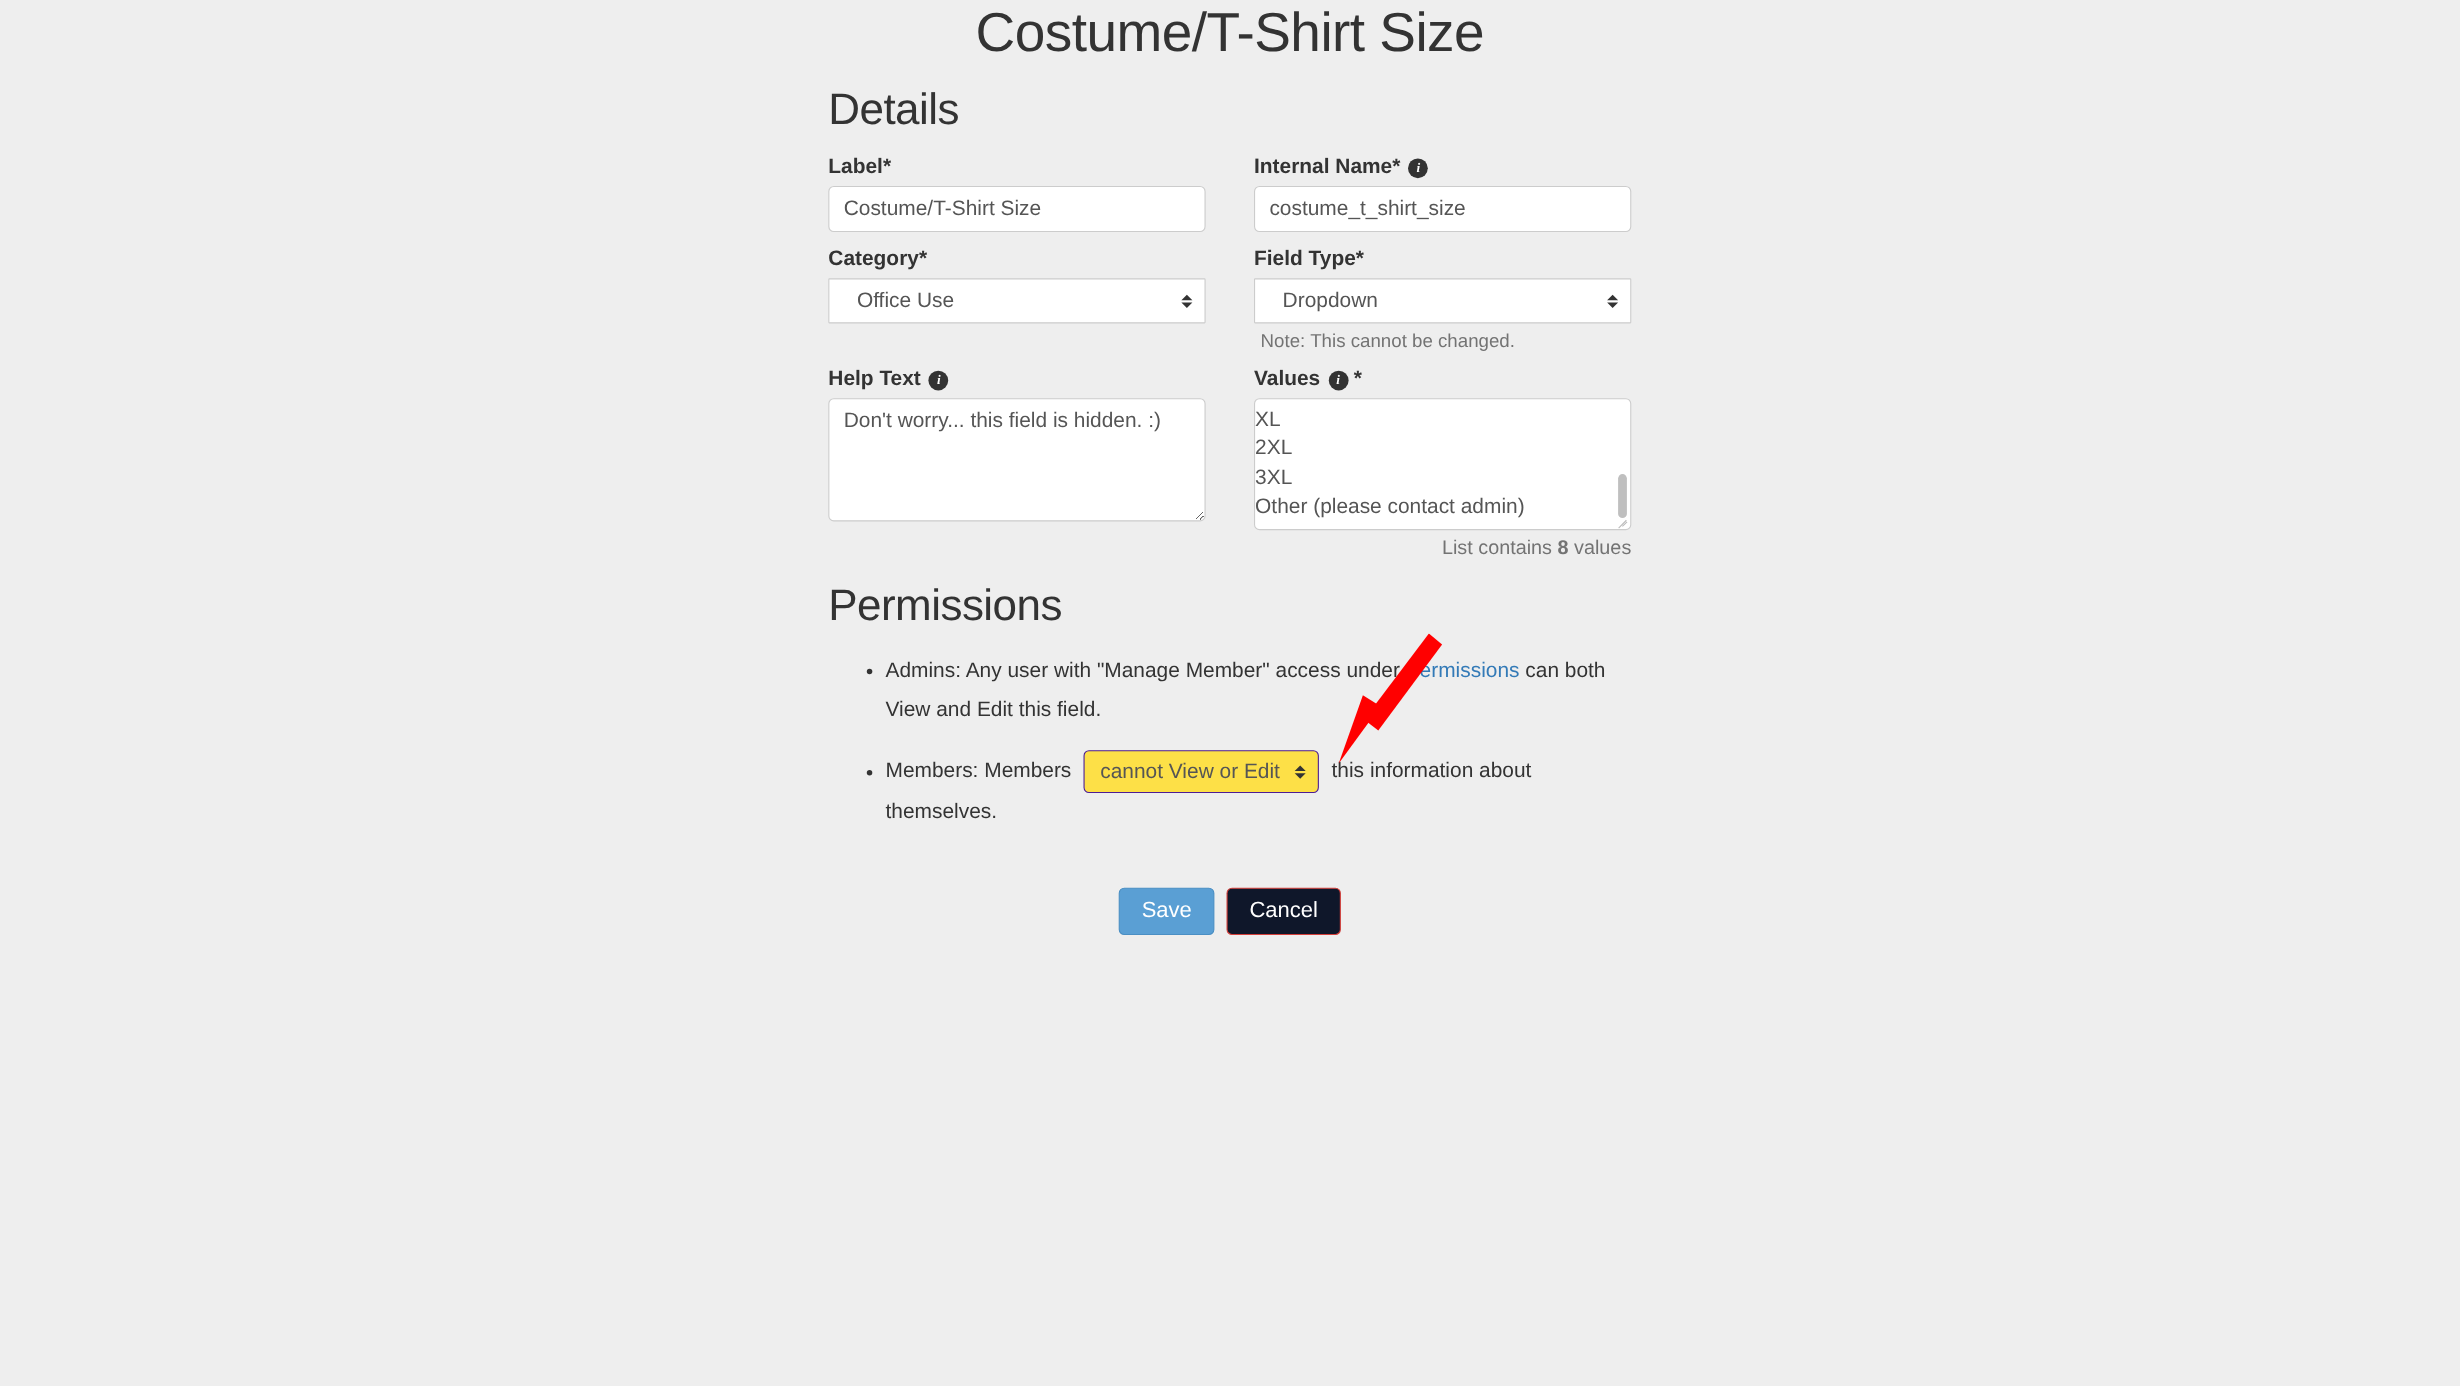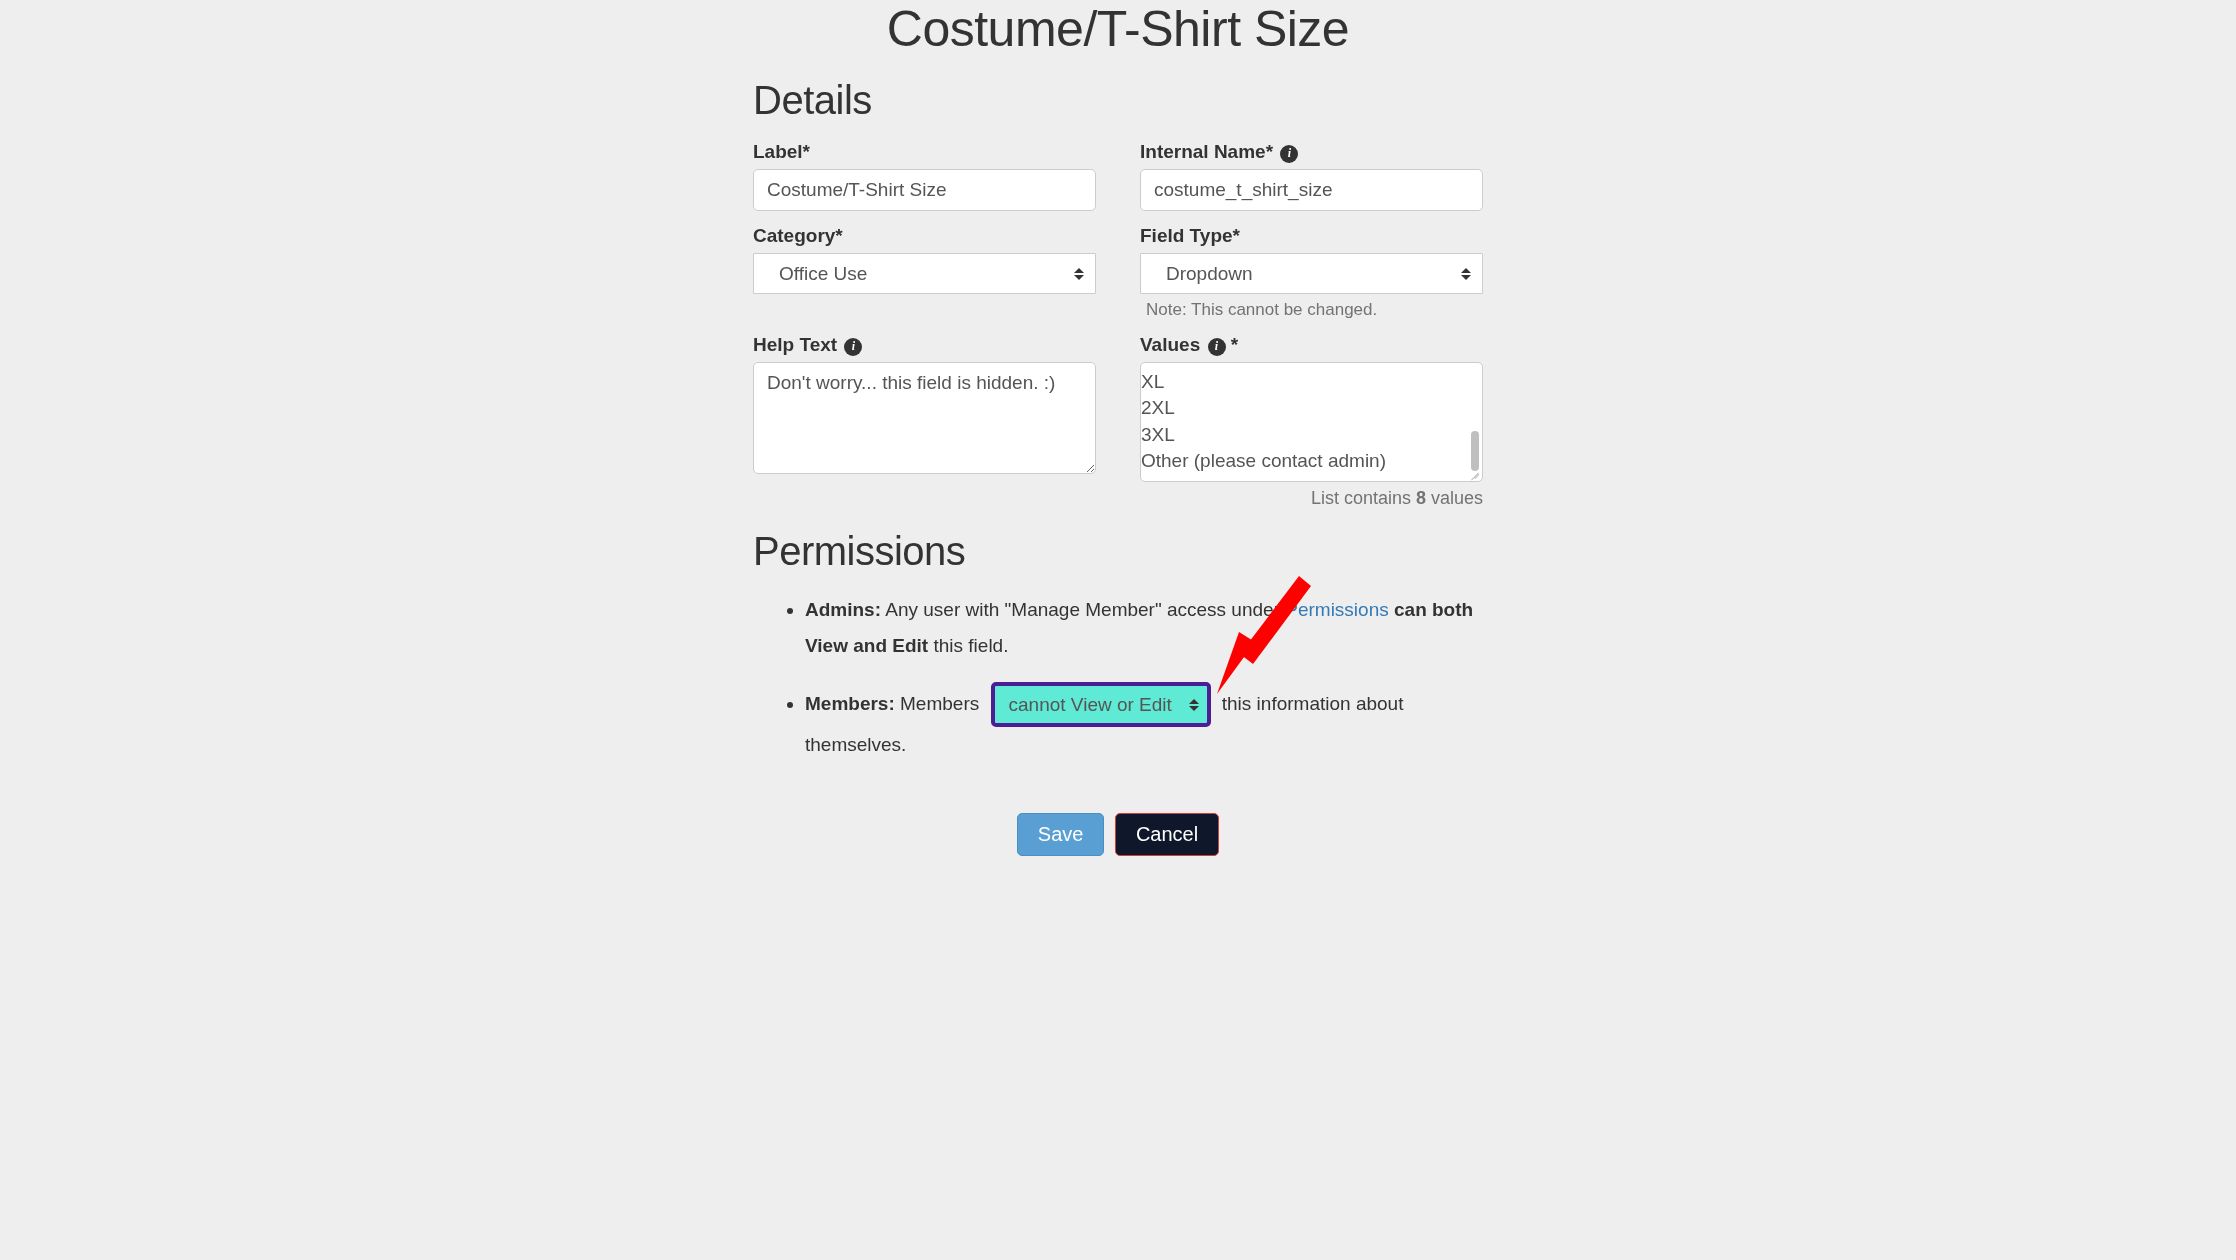--- a/index.html
+++ b/index.html
@@ -160,34 +160,34 @@
     color: #737373;
     margin-top: 6px;
   }
   ul.perm-list {
     margin: 10px 0 0 0;
     padding-left: 52px;
     font-size: 19px;
     color: #333;
   }
   ul.perm-list li { margin-bottom: 18px; line-height: 1.9; }
-  ul.perm-list b { font-weight: 700; }
+  ul.perm-list b { font-weight: 400; }
   a.link { color: #337ab7; text-decoration: none; }
   .inline-select-wrap {
     position: relative;
     display: inline-block;
     vertical-align: middle;
     margin: 0 6px;
   }
   .inline-select-wrap .form-select {
     font-size: 19px;
     padding: 8px 34px 8px 14px;
-    border: 4px solid #4c1d95;
+    border: 1px solid #4c1d95;
     border-radius: 5px;
-    background: #5eead4;
+    background: #fde047;
     color: #555;
     appearance: none;
     -webkit-appearance: none;
     font-family: inherit;
   }
   .button-row { text-align: center; margin-top: 34px; padding-bottom: 20px; }
   .btn {
     display: inline-block;
     font-size: 20px;
     padding: 9px 20px;

